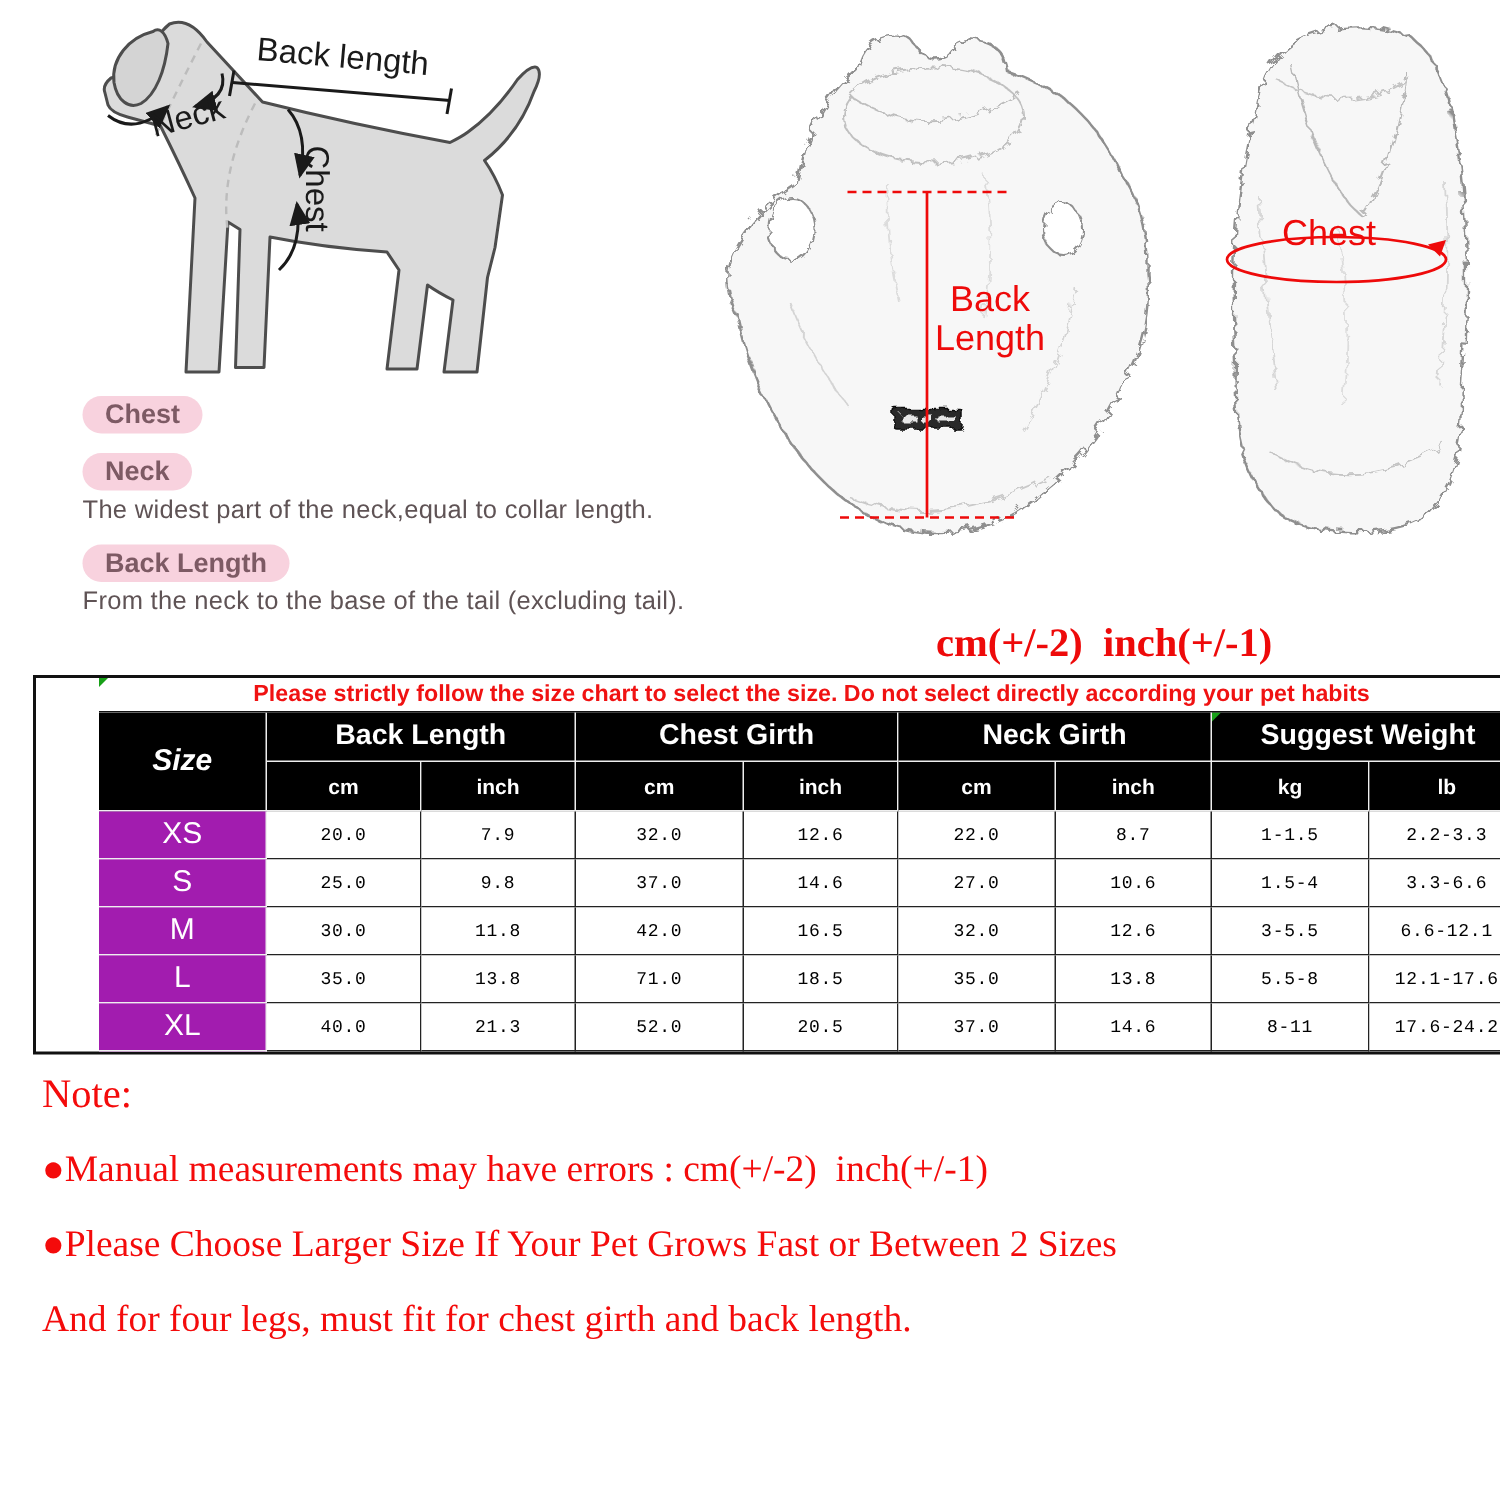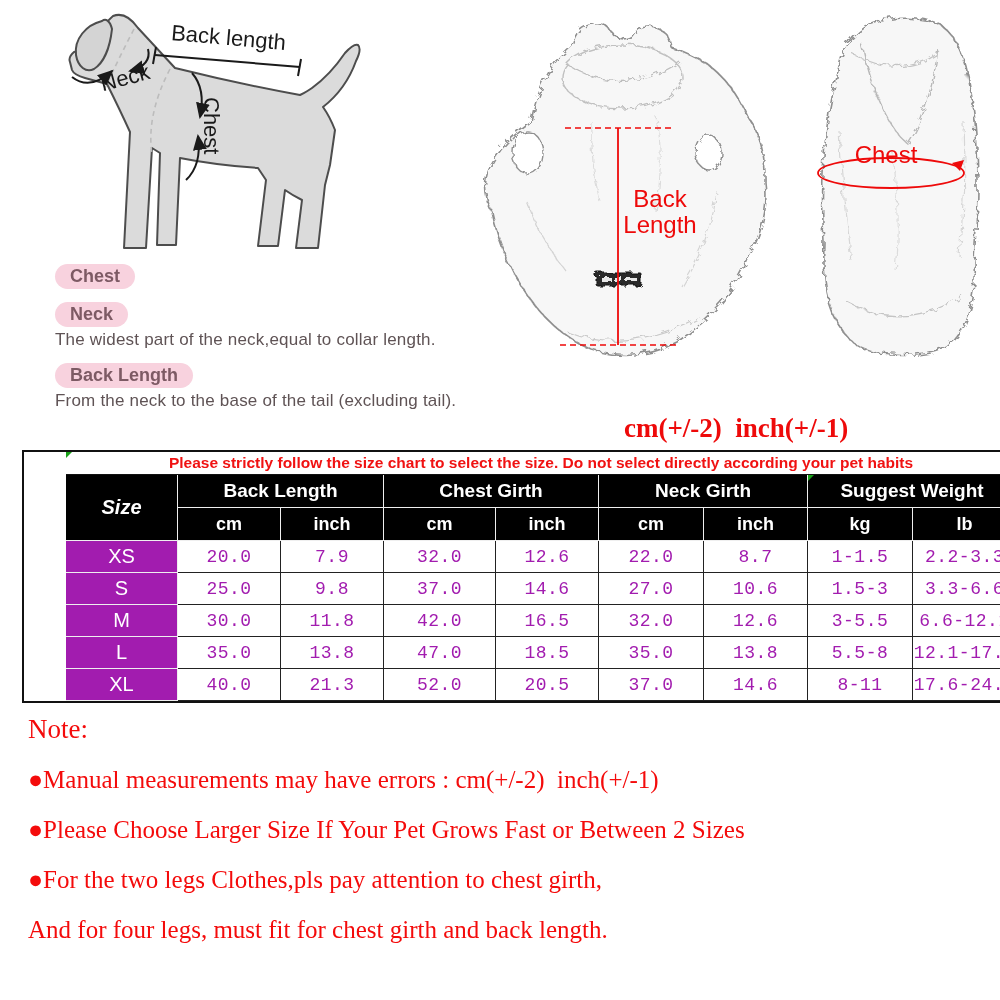--- a/index.html
+++ b/index.html
@@ -23,25 +23,25 @@
 
   
   .size-table-wrap{position:absolute;left:22px;top:450px;}
   table.size-table{border-collapse:separate;border-spacing:0;table-layout:fixed;width:950px;
                    border:2px solid #111;padding-left:42px;}
   table.size-table td,table.size-table th{padding:0;text-align:center;vertical-align:middle;overflow:hidden;}
   .warn-cell{position:relative;height:22px;background:#fff;color:#f01212;font-size:15.5px;
              font-weight:bold;border-bottom:1.5px solid #111;}
   .hdr{background:#000;color:#fff;border-right:1.5px solid #efefef;border-bottom:1.5px solid #efefef;}
   .hdr.group{height:32px;font-size:19px;font-weight:bold;position:relative;}
-  .hdr.unit{height:32px;font-size:18px;font-weight:bold;}
+  .hdr.unit{height:32px;font-size:14px;font-weight:bold;}
   .hdr.size-head{font-size:20px;font-weight:bold;font-style:italic;}
   .size-cell{background:#a21caf;color:#fff;font-size:20px;border-right:1.5px solid #efefef;
              border-bottom:1.5px solid #efefef;height:31px;}
-  .val-cell{background:#fff;color:#a21caf;font-family:"Liberation Mono",monospace;font-size:18px;
+  .val-cell{background:#fff;color:#000000;font-family:"Liberation Mono",monospace;font-size:12px;
             border-right:1.4px solid #222;border-bottom:1.4px solid #222;height:31px;letter-spacing:.5px;}
   tr td:last-child{border-right:none;}
   .green-tri{position:absolute;left:0;top:0;width:0;height:0;
              border-top:6px solid #18a018;border-right:6px solid transparent;}
 
   
   .notes{position:absolute;left:28px;top:714px;width:940px;font-family:"Liberation Serif",serif;
          font-weight:normal;color:#f40b0b;}
   .notes .note-title{font-size:27px;margin-bottom:21px;}
   .notes .note-line{font-size:25px;margin-bottom:22px;white-space:pre-wrap;}
@@ -213,39 +213,39 @@
             <td class="val-cell">2.2-3.3</td>
           </tr>
           <tr>
             <td class="size-cell">S</td>
             <td class="val-cell">25.0</td>
             <td class="val-cell">9.8</td>
             <td class="val-cell">37.0</td>
             <td class="val-cell">14.6</td>
             <td class="val-cell">27.0</td>
             <td class="val-cell">10.6</td>
-            <td class="val-cell">1.5-3</td>
+            <td class="val-cell">1.5-4</td>
             <td class="val-cell">3.3-6.6</td>
           </tr>
           <tr>
             <td class="size-cell">M</td>
             <td class="val-cell">30.0</td>
             <td class="val-cell">11.8</td>
             <td class="val-cell">42.0</td>
             <td class="val-cell">16.5</td>
             <td class="val-cell">32.0</td>
             <td class="val-cell">12.6</td>
             <td class="val-cell">3-5.5</td>
             <td class="val-cell">6.6-12.1</td>
           </tr>
           <tr>
             <td class="size-cell">L</td>
             <td class="val-cell">35.0</td>
             <td class="val-cell">13.8</td>
-            <td class="val-cell">47.0</td>
+            <td class="val-cell">71.0</td>
             <td class="val-cell">18.5</td>
             <td class="val-cell">35.0</td>
             <td class="val-cell">13.8</td>
             <td class="val-cell">5.5-8</td>
             <td class="val-cell">12.1-17.6</td>
           </tr>
           <tr>
             <td class="size-cell">XL</td>
             <td class="val-cell">40.0</td>
             <td class="val-cell">21.3</td>
@@ -257,17 +257,16 @@
             <td class="val-cell">17.6-24.2</td>
           </tr>
         </tbody>
     </table>
   </div>
 
   <div class="notes">
     <div class="note-title">Note:</div>
     <div class="note-line">●Manual measurements may have errors : cm(+/-2)  inch(+/-1)</div>
     <div class="note-line">●Please Choose Larger Size If Your Pet Grows Fast or Between 2 Sizes</div>
-    <div class="note-line">●For the two legs Clothes,pls pay attention to chest girth,</div>
     <div class="note-line">And for four legs, must fit for chest girth and back length.</div>
   </div>
 
 </div>
 
 </body></html>

